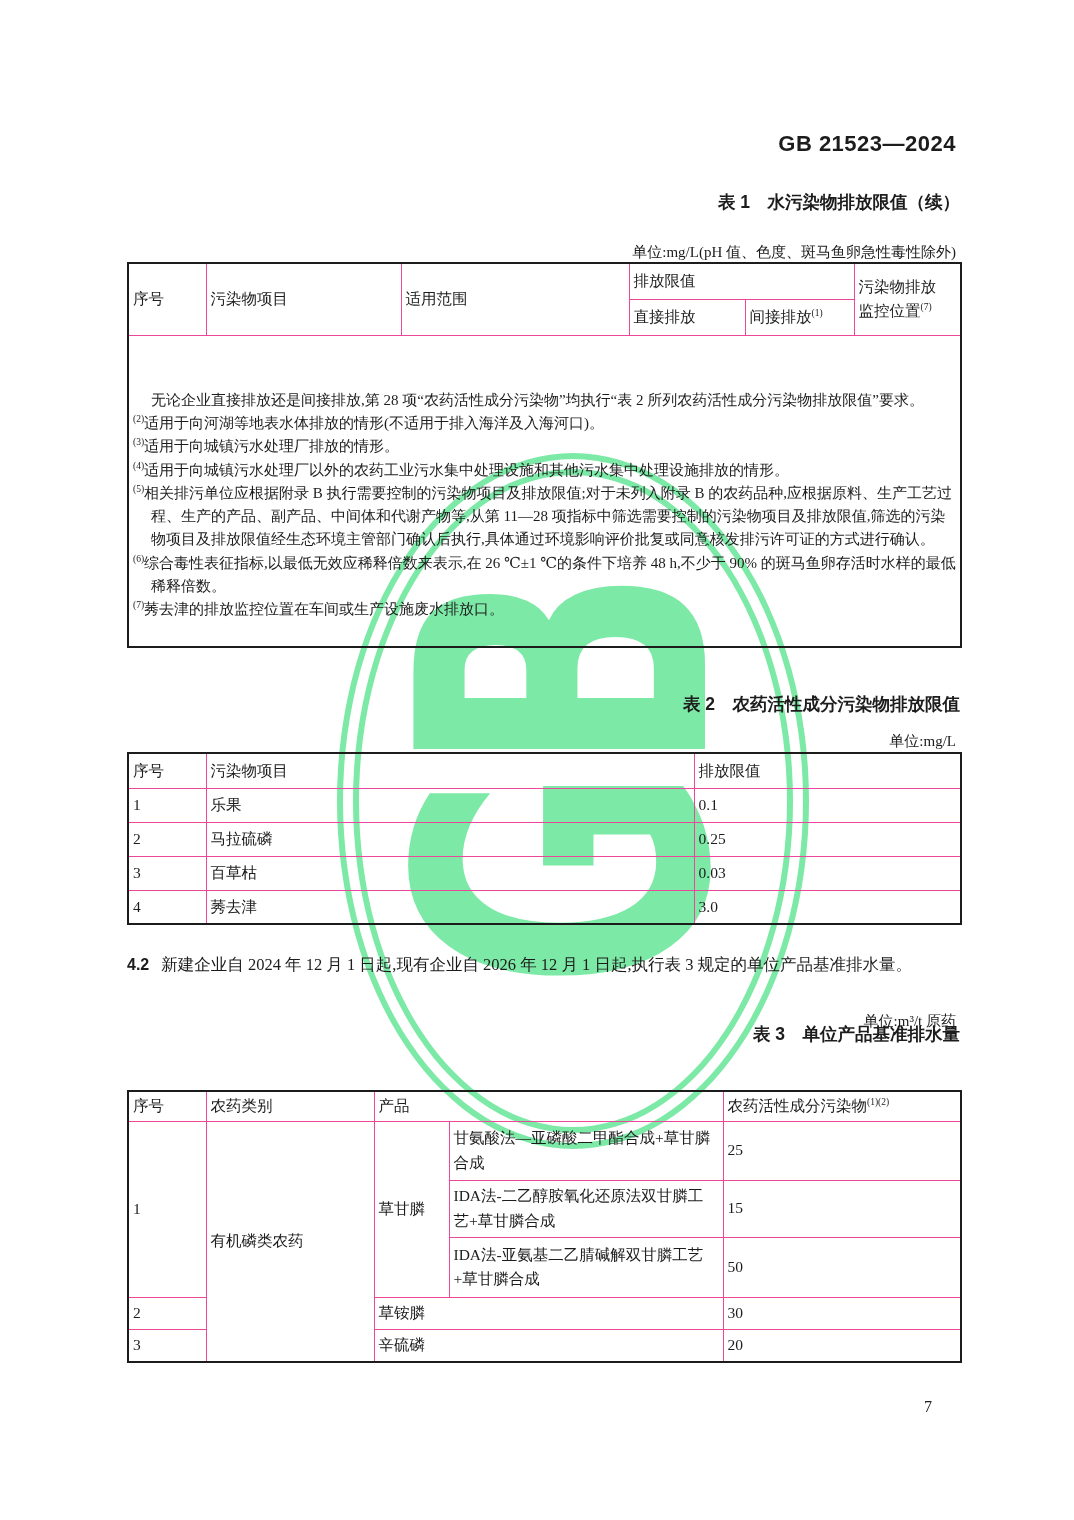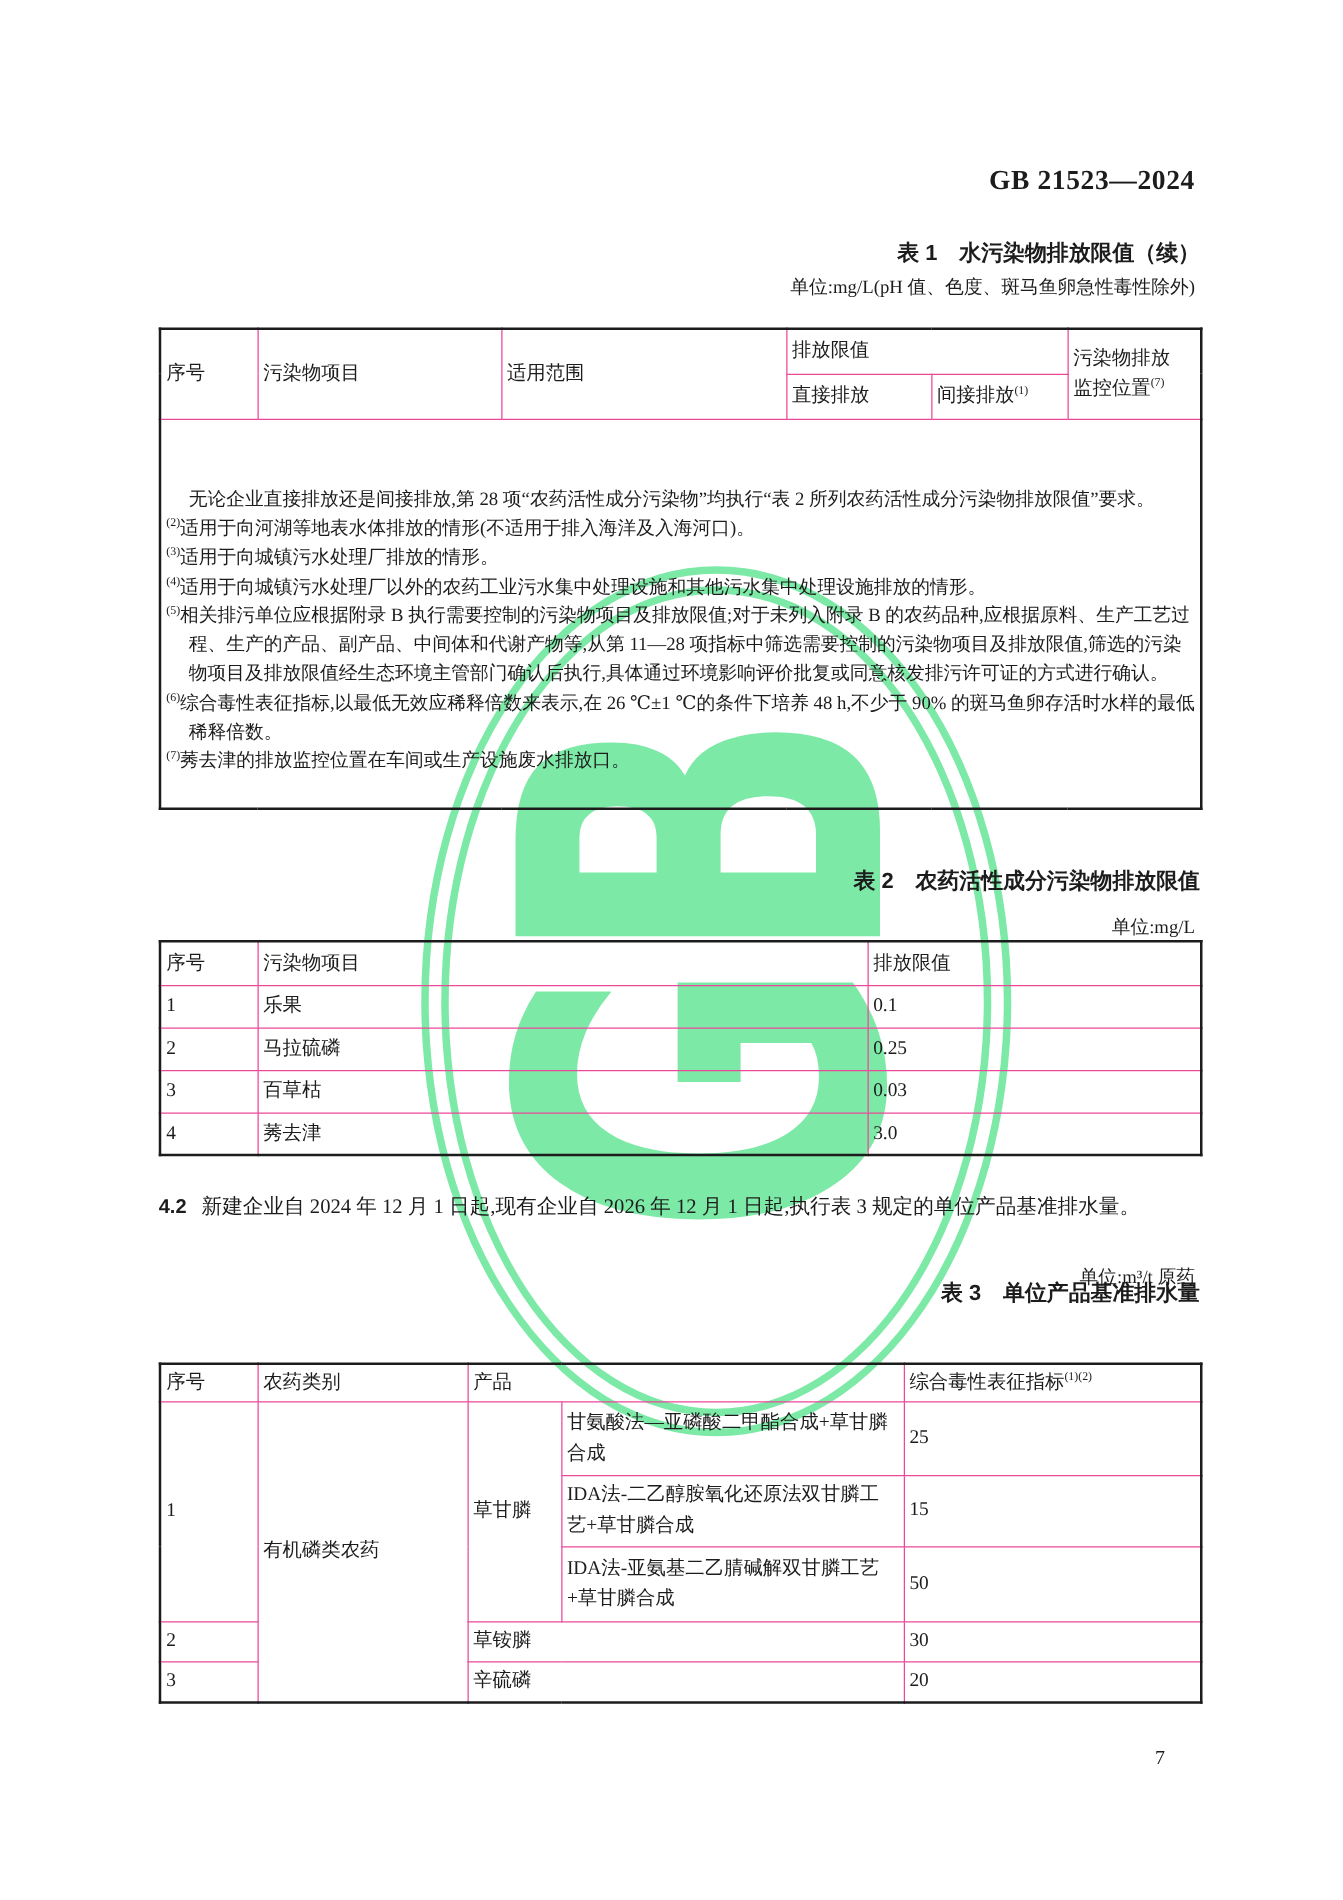--- a/index.html
+++ b/index.html
@@ -21,31 +21,31 @@
     position:absolute;left:567px;top:782px;
     transform:translate(-50%,-50%) rotate(-90deg) scaleX(0.68);
     font-family:"DejaVu Sans","Liberation Sans",sans-serif;
     font-weight:bold;font-size:400px;line-height:0;
     letter-spacing:-12px;white-space:nowrap;
   }
   
   .content{position:absolute;inset:0;z-index:1;}
   .doc-number{
     position:absolute;top:131px;right:118px;
-    font-family:Liberation Serif, serif;
+    font-family:Liberation Sans, sans-serif;
     font-weight:bold;font-size:22px;letter-spacing:0.5px;
   }
   .tbl-title{
     position:absolute;left:127px;width:833px;text-align:right;
     font-weight:bold;font-size:17.5px;
     font-family:"Liberation Sans","DejaVu Sans",sans-serif;
   }
   .t1-title{top:190px;} .t2-title{top:692px;} .t3-title{top:1022px;}
   .unit-line{position:absolute;right:118px;font-size:15px;text-align:right;}
-  .t1-unit{top:220px;} .t2-unit{top:732px;} .t3-unit{top:1012px;}
+  .t1-unit{top:243px;} .t2-unit{top:732px;} .t3-unit{top:1012px;}
   
   table.gbt{
     position:absolute;left:127px;width:833px;
     border-collapse:collapse;table-layout:fixed;
     font-size:15.5px;
   }
   table.gbt td{
     border:1px solid #ec4899;
     vertical-align:middle;
     padding:0 4px;line-height:1.55;
@@ -175,21 +175,21 @@
           <col style="width:168px">
           <col style="width:75px">
         <col style="width:274px">
           <col style="width:238px">
       </colgroup>
       <tbody>
           <tr style="height:30px">
         <td>序号</td>
         <td>农药类别</td>
         <td colspan="2">产品</td>
-        <td><span>综合毒性表征指标</span><sup>(1)(2)</sup></td>
+        <td><span>农药活性成分污染物</span><sup>(1)(2)</sup></td>
       </tr>
       <tr style="height:59px">
         <td rowspan="3">1</td>
         <td rowspan="5">有机磷类农药</td>
         <td rowspan="3">草甘膦</td>
         <td>甘氨酸法—亚磷酸二甲酯合成+草甘膦合成</td>
         <td>25</td>
       </tr>
       <tr style="height:57px">
         <td>IDA法-二乙醇胺氧化还原法双甘膦工艺+草甘膦合成</td>

